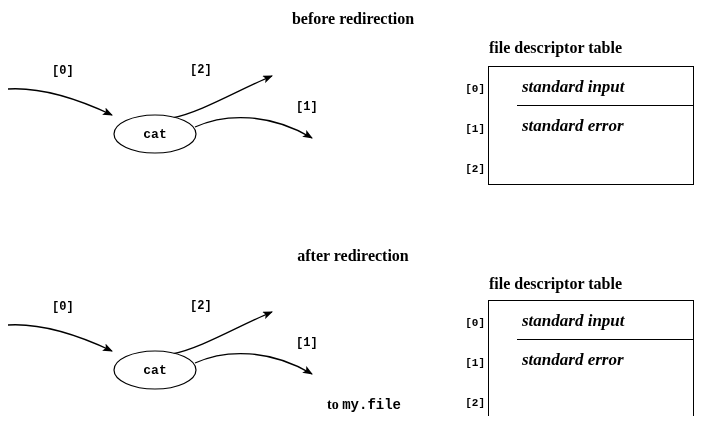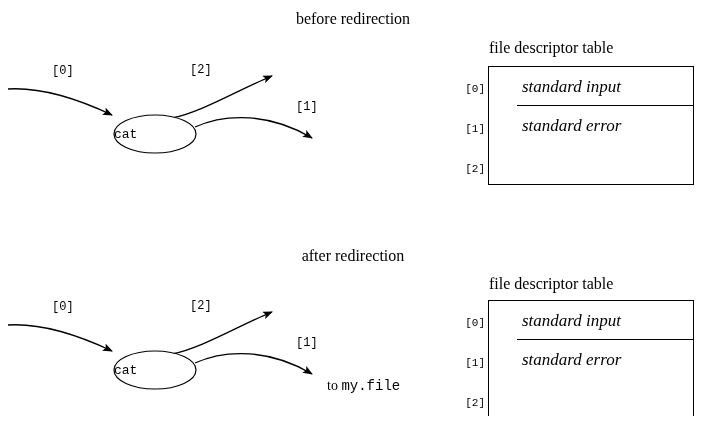--- a/index.html
+++ b/index.html
@@ -9,20 +9,21 @@
     background: #ffffff;
   }
   #page {
     position: relative;
     width: 706px;
     height: 416px;
     background: #ffffff;
     overflow: hidden;
     font-family: "Liberation Serif", serif;
     color: #000000;
+    font-weight: bold;
   }
   .abs { position: absolute; }
 
   .section-title {
     font-family: "Liberation Serif", serif;
     font-size: 16px;
     line-height: 18px;
     white-space: nowrap;
     color: #000;
     text-align: center;
@@ -84,21 +85,21 @@
     color: #000;
     white-space: nowrap;
   }
 
   .node-label {
     font-family: "Liberation Mono", monospace;
     font-size: 13px;
     line-height: 15px;
     color: #000;
     white-space: nowrap;
-    text-align: left;
+    text-align: center;
   }
 
   .to-file {
     font-family: "Liberation Serif", serif;
     font-size: 14px;
     line-height: 16px;
     white-space: nowrap;
     color: #000;
   }
   .to-file .mono { font-size: 14px; }
@@ -166,21 +167,21 @@
       <path d="M195,72 C226,58 270,58 312,83" fill="none" stroke="#000" stroke-width="1.3" marker-end="url(#ah2)"></path>
       <ellipse cx="155" cy="79" rx="41" ry="19" fill="#ffffff" stroke="#000" stroke-width="1.2"></ellipse>
     </svg>
     <div class="abs node-label" style="left:114px; top:72px; width:82px;">cat</div>
   </div>
 
   <div class="abs bracket-label" style="left:52px; top:300px;">[0]</div>
   <div class="abs bracket-label" style="left:190px; top:299px;">[2]</div>
   <div class="abs bracket-label" style="left:296px; top:336px;">[1]</div>
 
-  <div class="abs to-file" style="left:327px; top:378px;">
+  <div class="abs to-file" style="left:327px; top:397px;">
     <span>to </span><span class="mono">my.file</span>
   </div>
 
   <div class="abs table-caption" style="left:489px; top:275px; width:205px;">file descriptor table</div>
 
   <div class="abs fd-index" style="left:455px; top:317px; width:30px;">[0]</div>
   <div class="abs fd-index" style="left:455px; top:357px; width:30px;">[1]</div>
   <div class="abs fd-index" style="left:455px; top:397px; width:30px;">[2]</div>
 
   <div class="abs fd-table" style="left:488px; top:300px; width:206px; height:119px;">

